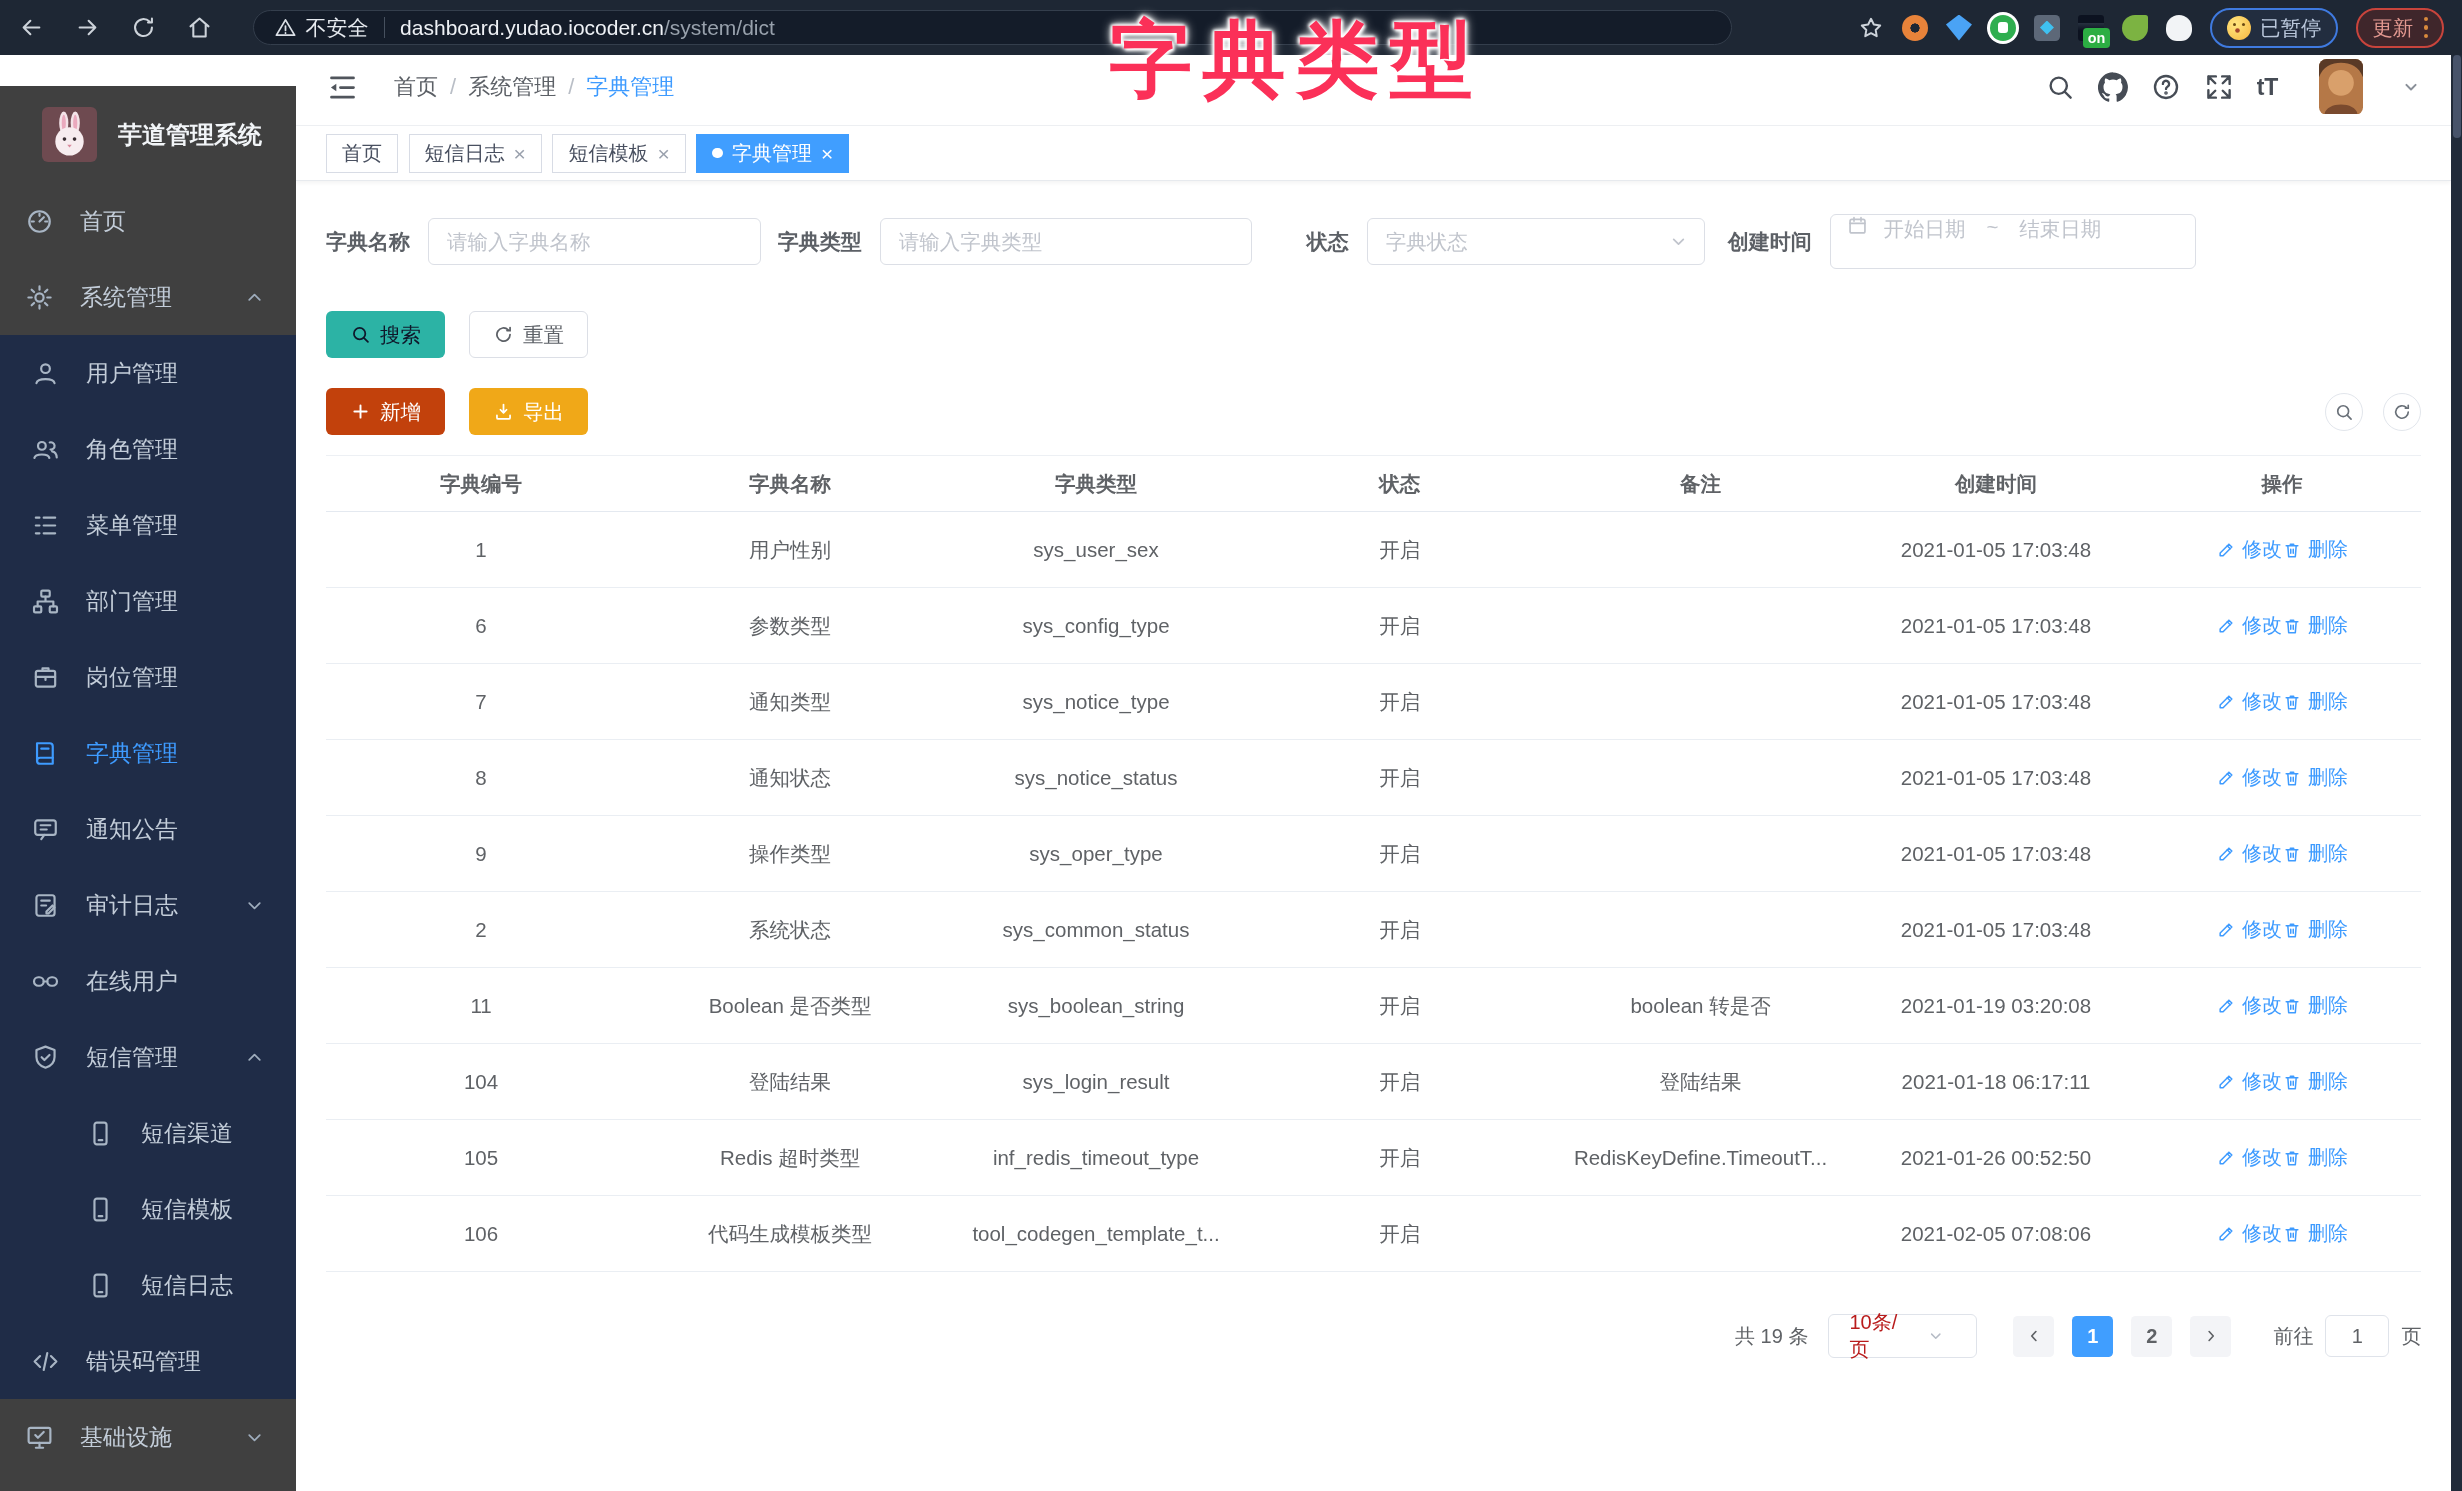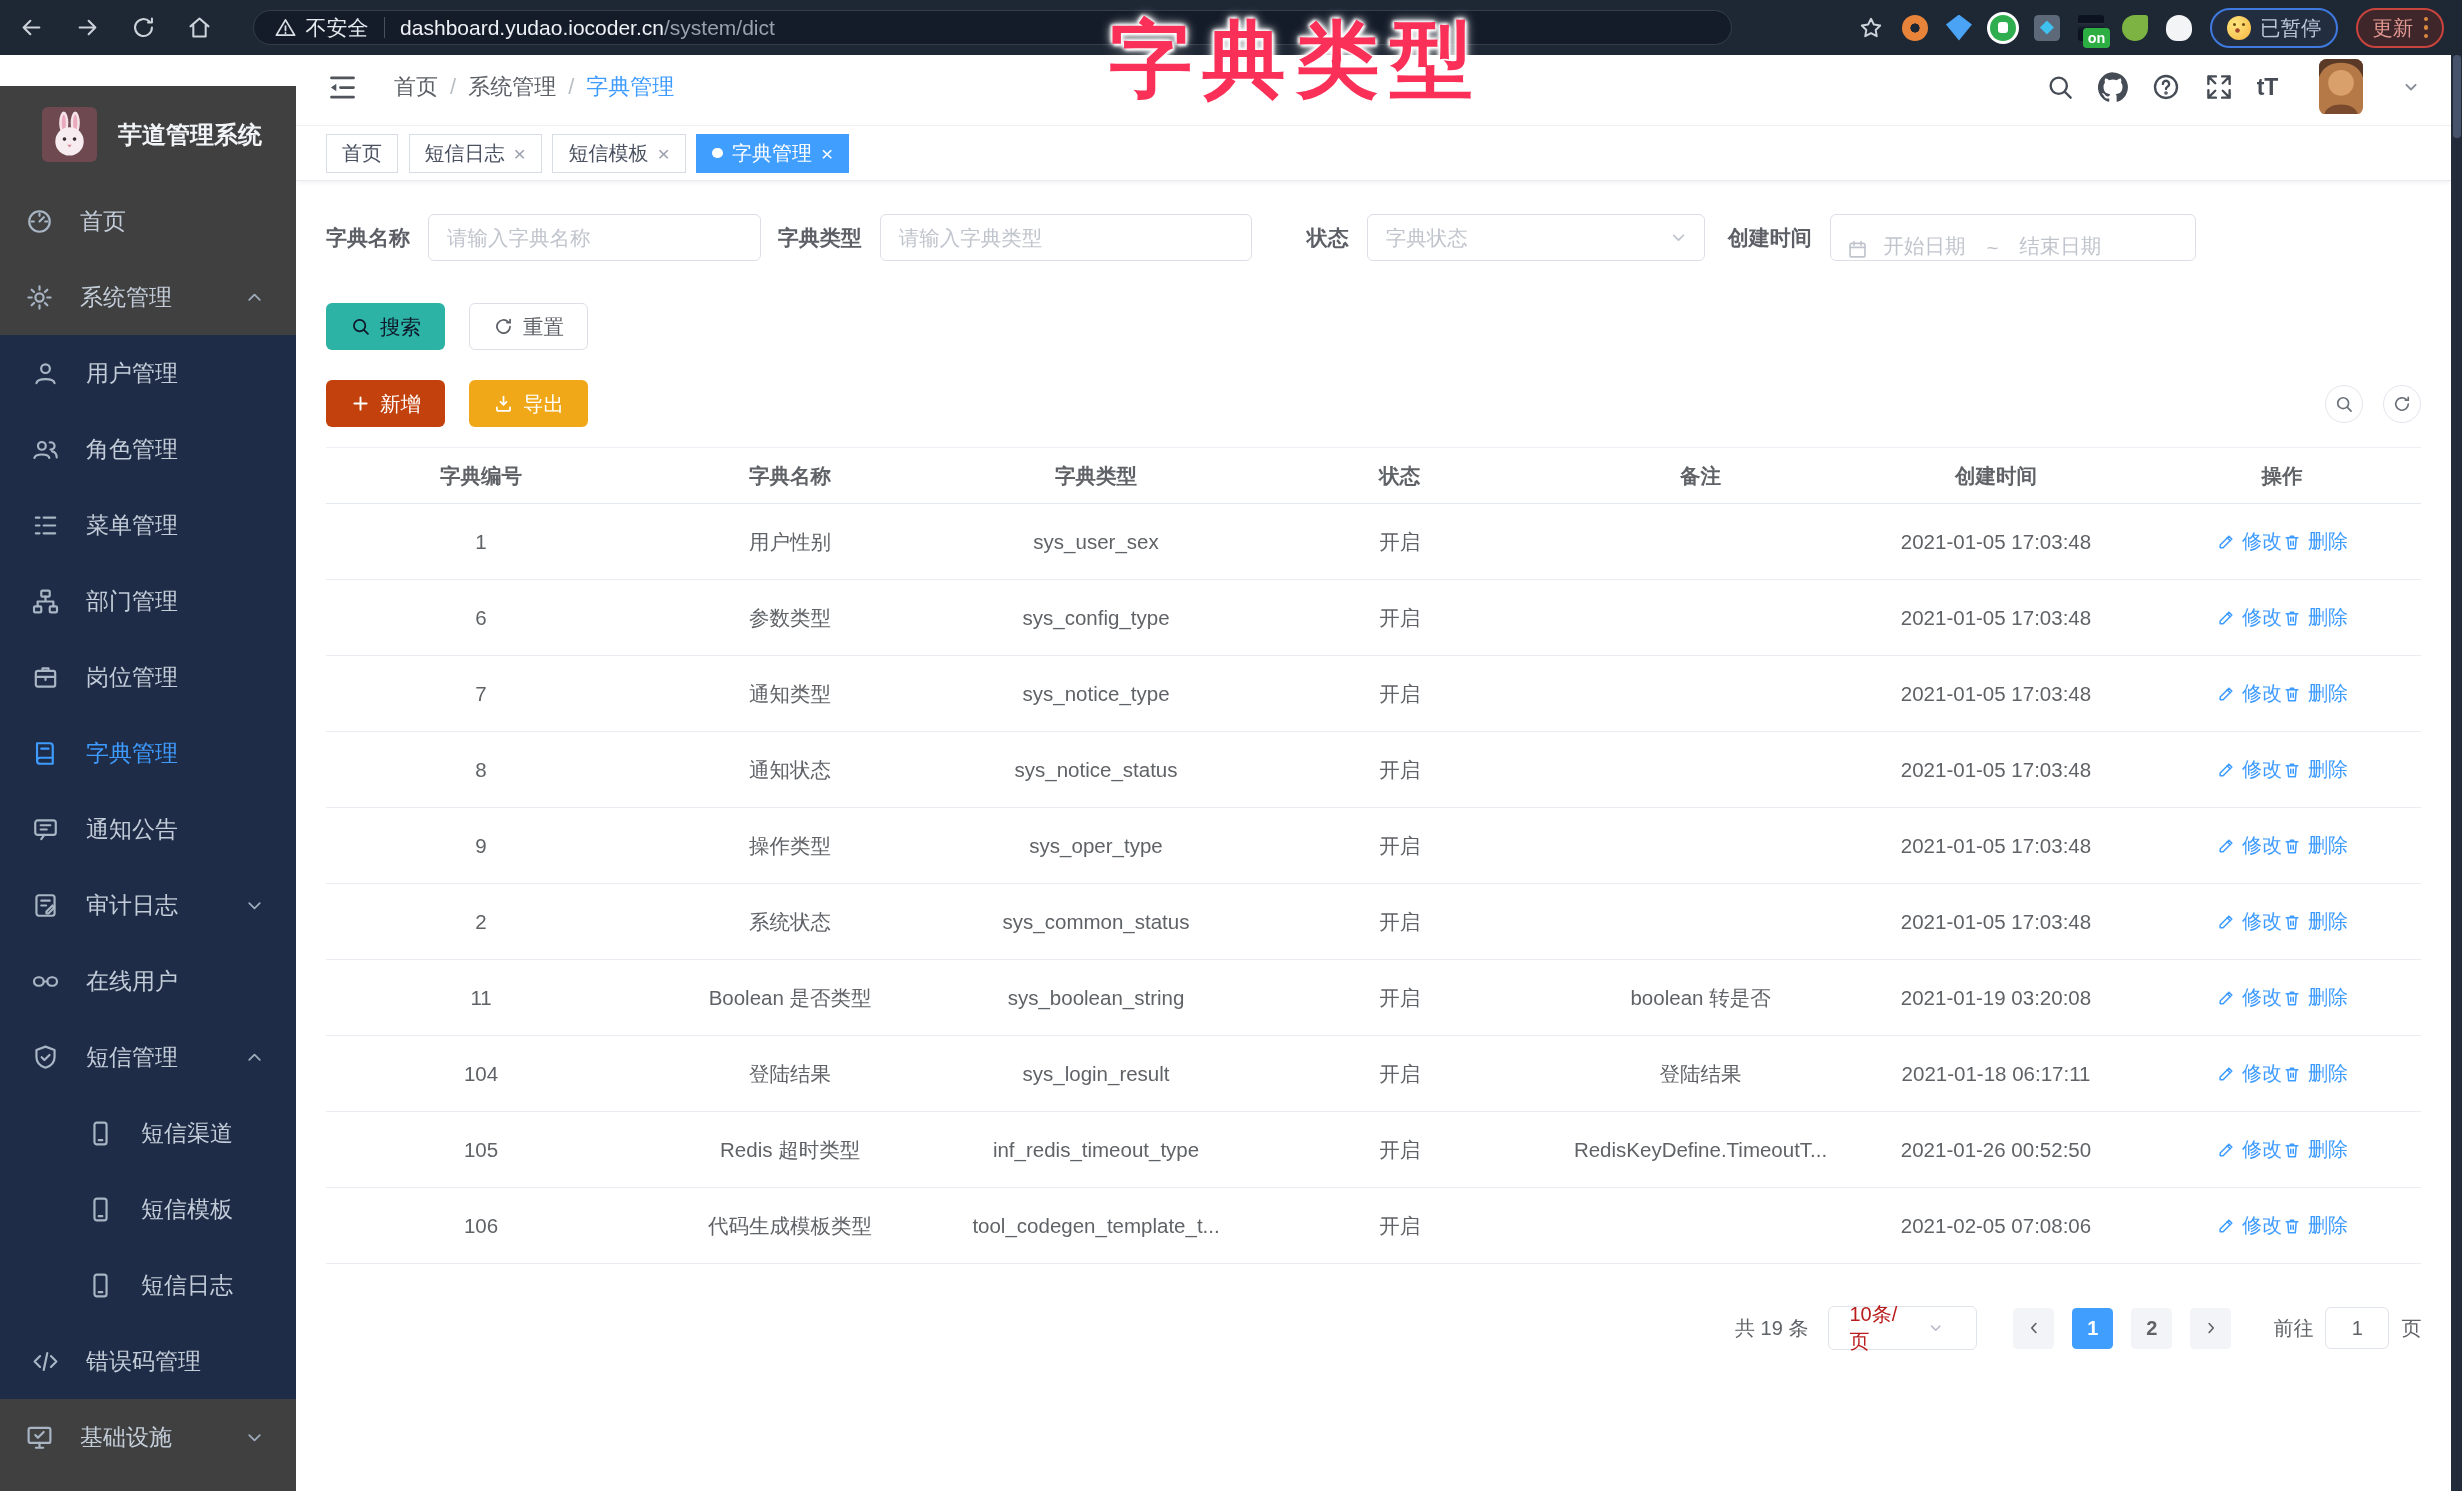--- a/index.html
+++ b/index.html
@@ -86,21 +86,21 @@
 
   .filters{display:flex;align-items:center;}
   .f-label{font-size:21px;font-weight:700;color:#5c6066;margin-right:18px;white-space:nowrap;}
   .f-input{height:47px;border:1.5px solid #dcdfe6;border-radius:6px;box-sizing:border-box;font-size:20.5px;color:#606266;padding:0 18px;outline:none;font-family:inherit;background:#fff;}
   .f-input::placeholder{color:#c0c4cc;}
   .in-name{width:333px;margin-right:16.7px;}
   .in-type{width:372px;margin-right:55px;}
   .f-select{width:338px;height:47px;border:1.5px solid #dcdfe6;border-radius:6px;box-sizing:border-box;display:flex;align-items:center;padding:0 15px 0 18px;margin-right:23px;cursor:pointer;}
   .f-select .ph{font-size:20.5px;color:#c0c4cc;flex:1;}
   .f-select .ic,.date-range .cal{width:21px;height:21px;color:#c0c4cc;flex:none;}
-  .date-range{width:366px;height:47px;border:1.5px solid #dcdfe6;border-radius:6px;box-sizing:border-box;display:flex;align-items:flex-end;padding:0 16.7px;gap:15px;cursor:text;}
+  .date-range{width:366px;height:55px;border:1.5px solid #dcdfe6;border-radius:6px;box-sizing:border-box;display:flex;align-items:flex-start;padding:0 16.7px;gap:15px;cursor:text;}
   .date-range .ph{font-size:20.5px;color:#c0c4cc;white-space:nowrap;}
   .date-range .tilde{font-size:20.5px;color:#c0c4cc;margin:0 6px;}
 
   .btn-row{display:flex;align-items:center;margin-top:42px;}
   .btn-row2{margin-top:30px;}
   .btn{height:47px;display:inline-flex;align-items:center;gap:9px;padding:0 23px;border-radius:6px;font-size:20.5px;cursor:pointer;border:1.5px solid transparent;box-sizing:border-box;white-space:nowrap;}
   .btn .ic{width:21px;height:21px;}
   .btn-search{background:#2cb3a5;color:#0f172a;margin-right:24px;}
   .btn-reset{background:#fff;color:#5c6066;border-color:#dcdfe6;}
   .btn-add{background:#c2410c;color:#fff;margin-right:24px;}

